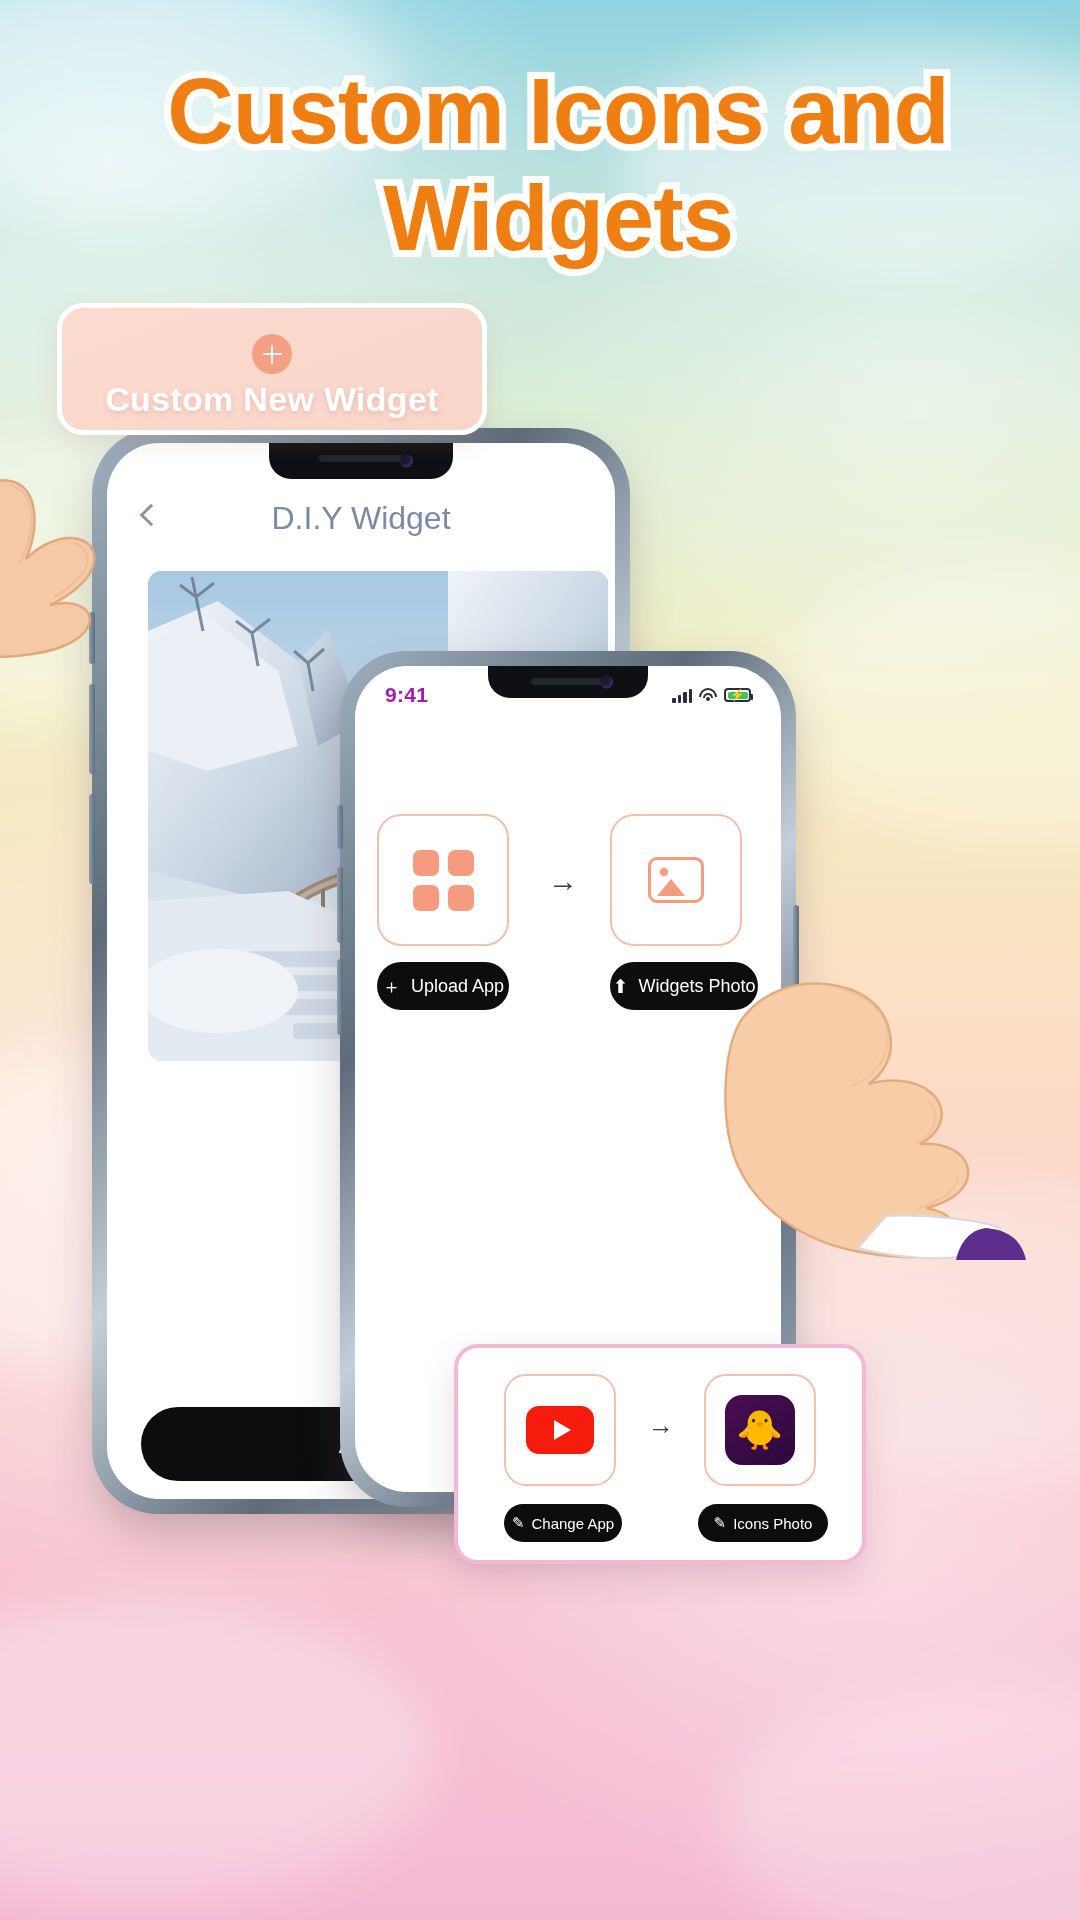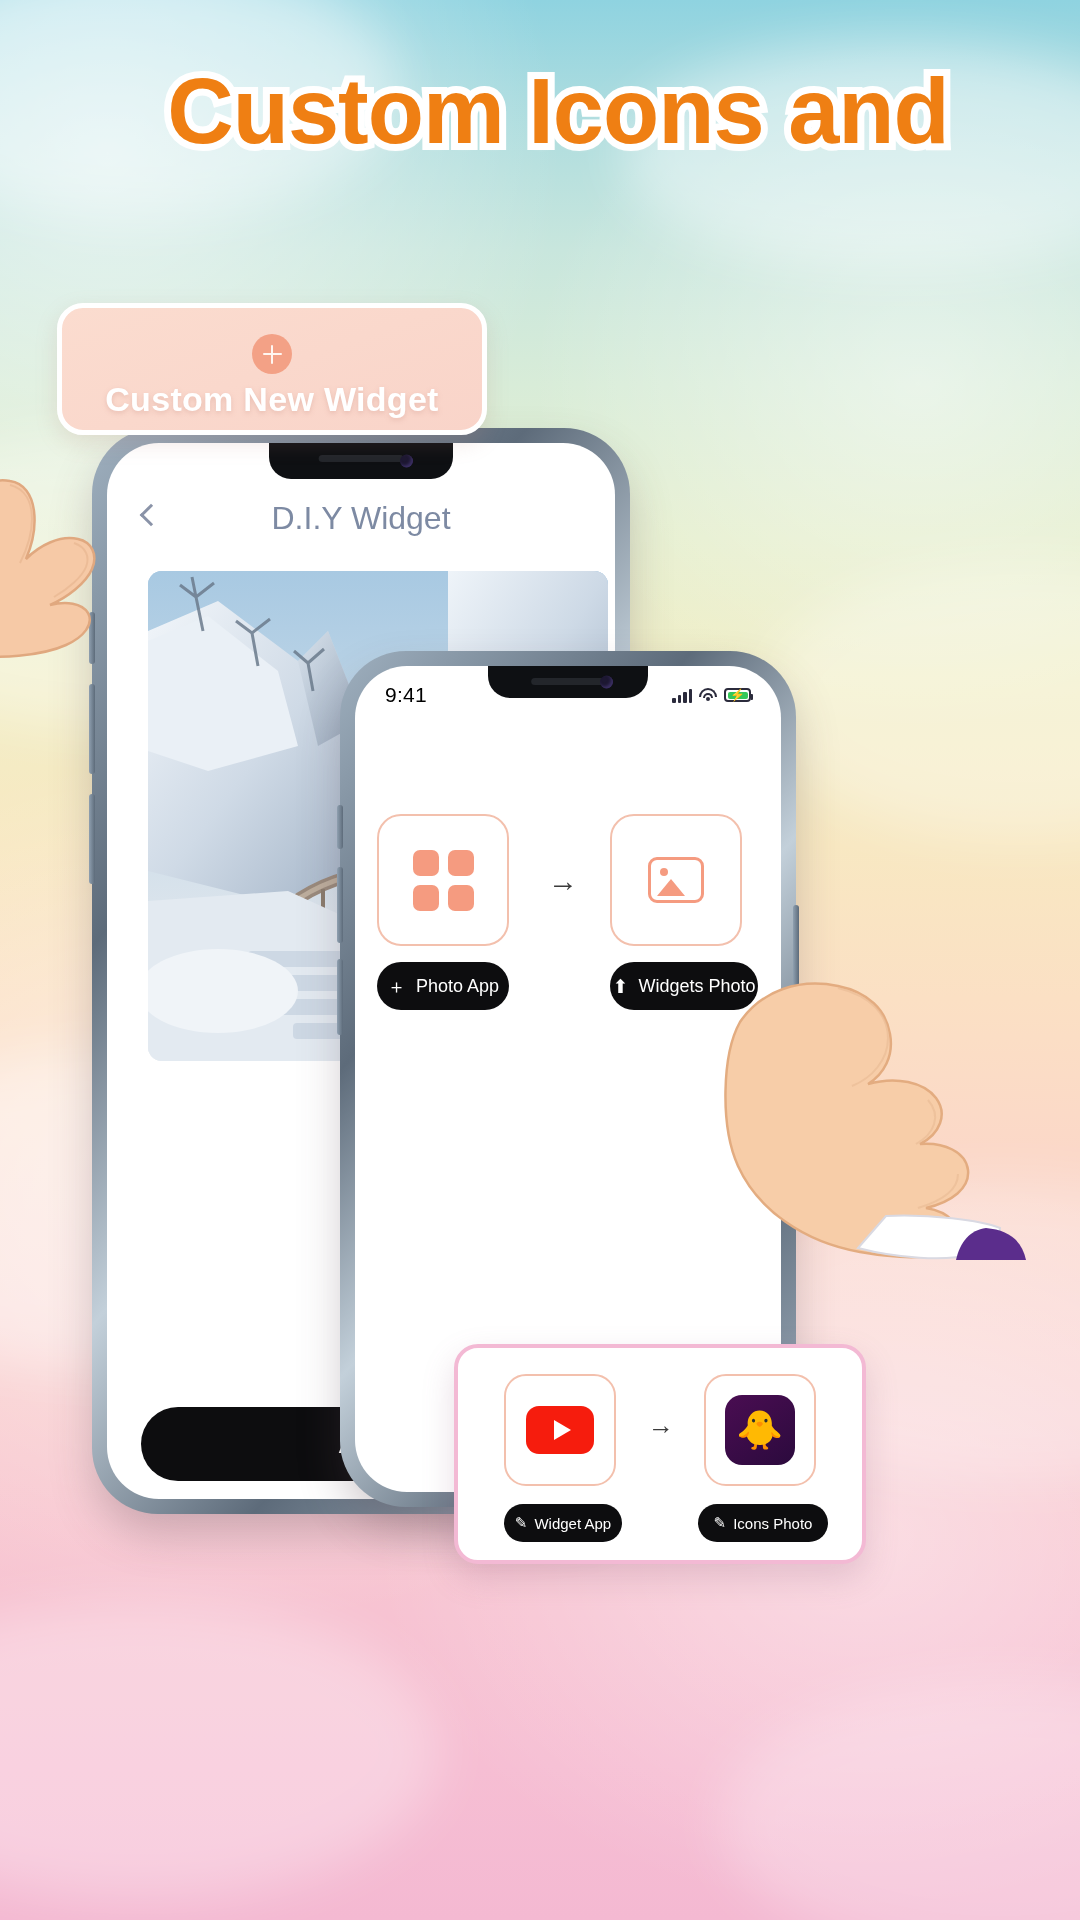--- a/index.html
+++ b/index.html
@@ -126,21 +126,21 @@
 
   
   #phone-front { left:344px; top:655px; width:448px; height:848px; z-index:8; }
   #phone-front .notch { width:160px; height:32px; }
 
   .statusbar {
     position:absolute; top:14px; left:0; right:0; height:30px;
     display:flex; align-items:center; justify-content:space-between;
     padding:0 30px; z-index:5;
   }
-  .sb-time { font-size:21px; font-weight:normal; color:#000000; letter-spacing:.3px; }
+  .sb-time { font-size:21px; font-weight:bold; color:#a21caf; letter-spacing:.3px; }
   .sb-right { display:flex; align-items:center; gap:7px; }
   .bars { display:flex; align-items:flex-end; gap:2px; height:15px; }
   .bars i { width:3.4px; background:#2b2b3c; border-radius:1px; display:block; }
   .bars i:nth-child(1){ height:5px; } .bars i:nth-child(2){ height:8px; }
   .bars i:nth-child(3){ height:11px; } .bars i:nth-child(4){ height:14px; }
   .wifi { width:18px; height:14px; position:relative; }
   .wifi span { position:absolute; left:50%; transform:translateX(-50%);
     border:2.2px solid #2b2b3c; border-bottom:none;
     border-top-left-radius:40px; border-top-right-radius:40px; }
   .wifi span:nth-child(1){ width:18px; height:9px; top:0; }
@@ -213,20 +213,21 @@
 <div class="cloud" style="left:620px; top:40px; width:560px; height:230px;"></div>
 <div class="cloud" style="left:-180px; top:430px; width:620px; height:300px; background:rgba(255,255,255,.35);"></div>
 <div class="cloud" style="left:760px; top:560px; width:520px; height:280px; background:rgba(255,255,255,.3);"></div>
 <div class="cloud" style="left:-200px; top:1050px; width:640px; height:320px; background:rgba(255,255,255,.38);"></div>
 <div class="cloud" style="left:700px; top:1180px; width:600px; height:300px; background:rgba(255,255,255,.28);"></div>
 <div class="cloud" style="left:-160px; top:1600px; width:600px; height:300px; background:rgba(255,255,255,.3);"></div>
 <div class="cloud" style="left:720px; top:1680px; width:560px; height:280px; background:rgba(255,255,255,.25);"></div>
 
 <div class="title-wrap">
   <div class="title-line">Custom Icons and</div>
+  <div class="title-line">Widgets</div>
 </div>
 
 <svg class="hand" style="left:-60px; top:385px; width:250px; height:280px; z-index:5;" viewBox="0 0 250 280">
   <g>
     <path d="M18 268 C6 222 2 176 14 140 C24 108 46 92 70 96 C84 98 92 110 94 126
              C96 142 92 160 86 174 C100 160 120 150 138 154 C152 157 158 170 152 184
              C146 198 128 212 110 220 C126 216 142 218 148 228 C154 239 144 252 126 260
              C104 270 58 276 18 268 Z" fill="#f6c9a6" stroke="#e0a87f" stroke-width="2.5"></path>
     <path d="M70 100 C86 104 92 118 92 134 C92 150 86 166 80 178" fill="none" stroke="#e8b792" stroke-width="2" opacity=".7"></path>
     <path d="M134 158 C146 162 150 172 146 182 C142 192 128 204 114 212" fill="none" stroke="#e8b792" stroke-width="2" opacity=".7"></path>
@@ -369,21 +370,21 @@
     </div>
 
     <div class="arrow-mid" style="left:193px; top:198px;">→</div>
 
     <div class="icon-slot" style="left:255px; top:148px;">
       <div class="img-ph"></div>
     </div>
 
     <div class="pill" style="left:22px; top:296px; width:132px;">
       <span class="gl">＋</span>
-      <span>Photo App</span>
+      <span>Upload App</span>
     </div>
 
     <div class="pill" style="left:255px; top:296px; width:148px;">
       <span class="gl">⬆</span>
       <span>Widgets Photo</span>
     </div>
   </div>
 </div>
 
 <svg class="hand" style="left:700px; top:930px; width:330px; height:330px; z-index:11;" viewBox="0 0 330 330">
@@ -409,20 +410,20 @@
   <div class="arrow-mid" style="left:190px; top:62px; font-size:26px;">→</div>
 
   <div class="app-slot" style="left:246px;">
     <div class="custom-ic">
       <span>🐥</span>
     </div>
   </div>
 
   <div class="small-pill" style="left:46px; width:118px;">
     <span class="gl">✎</span>
-    <span>Widget App</span>
+    <span>Change App</span>
   </div>
 
   <div class="small-pill" style="left:240px; width:130px;">
     <span class="gl">✎</span>
     <span>Icons Photo</span>
   </div>
 </div>
 
 </body></html>

